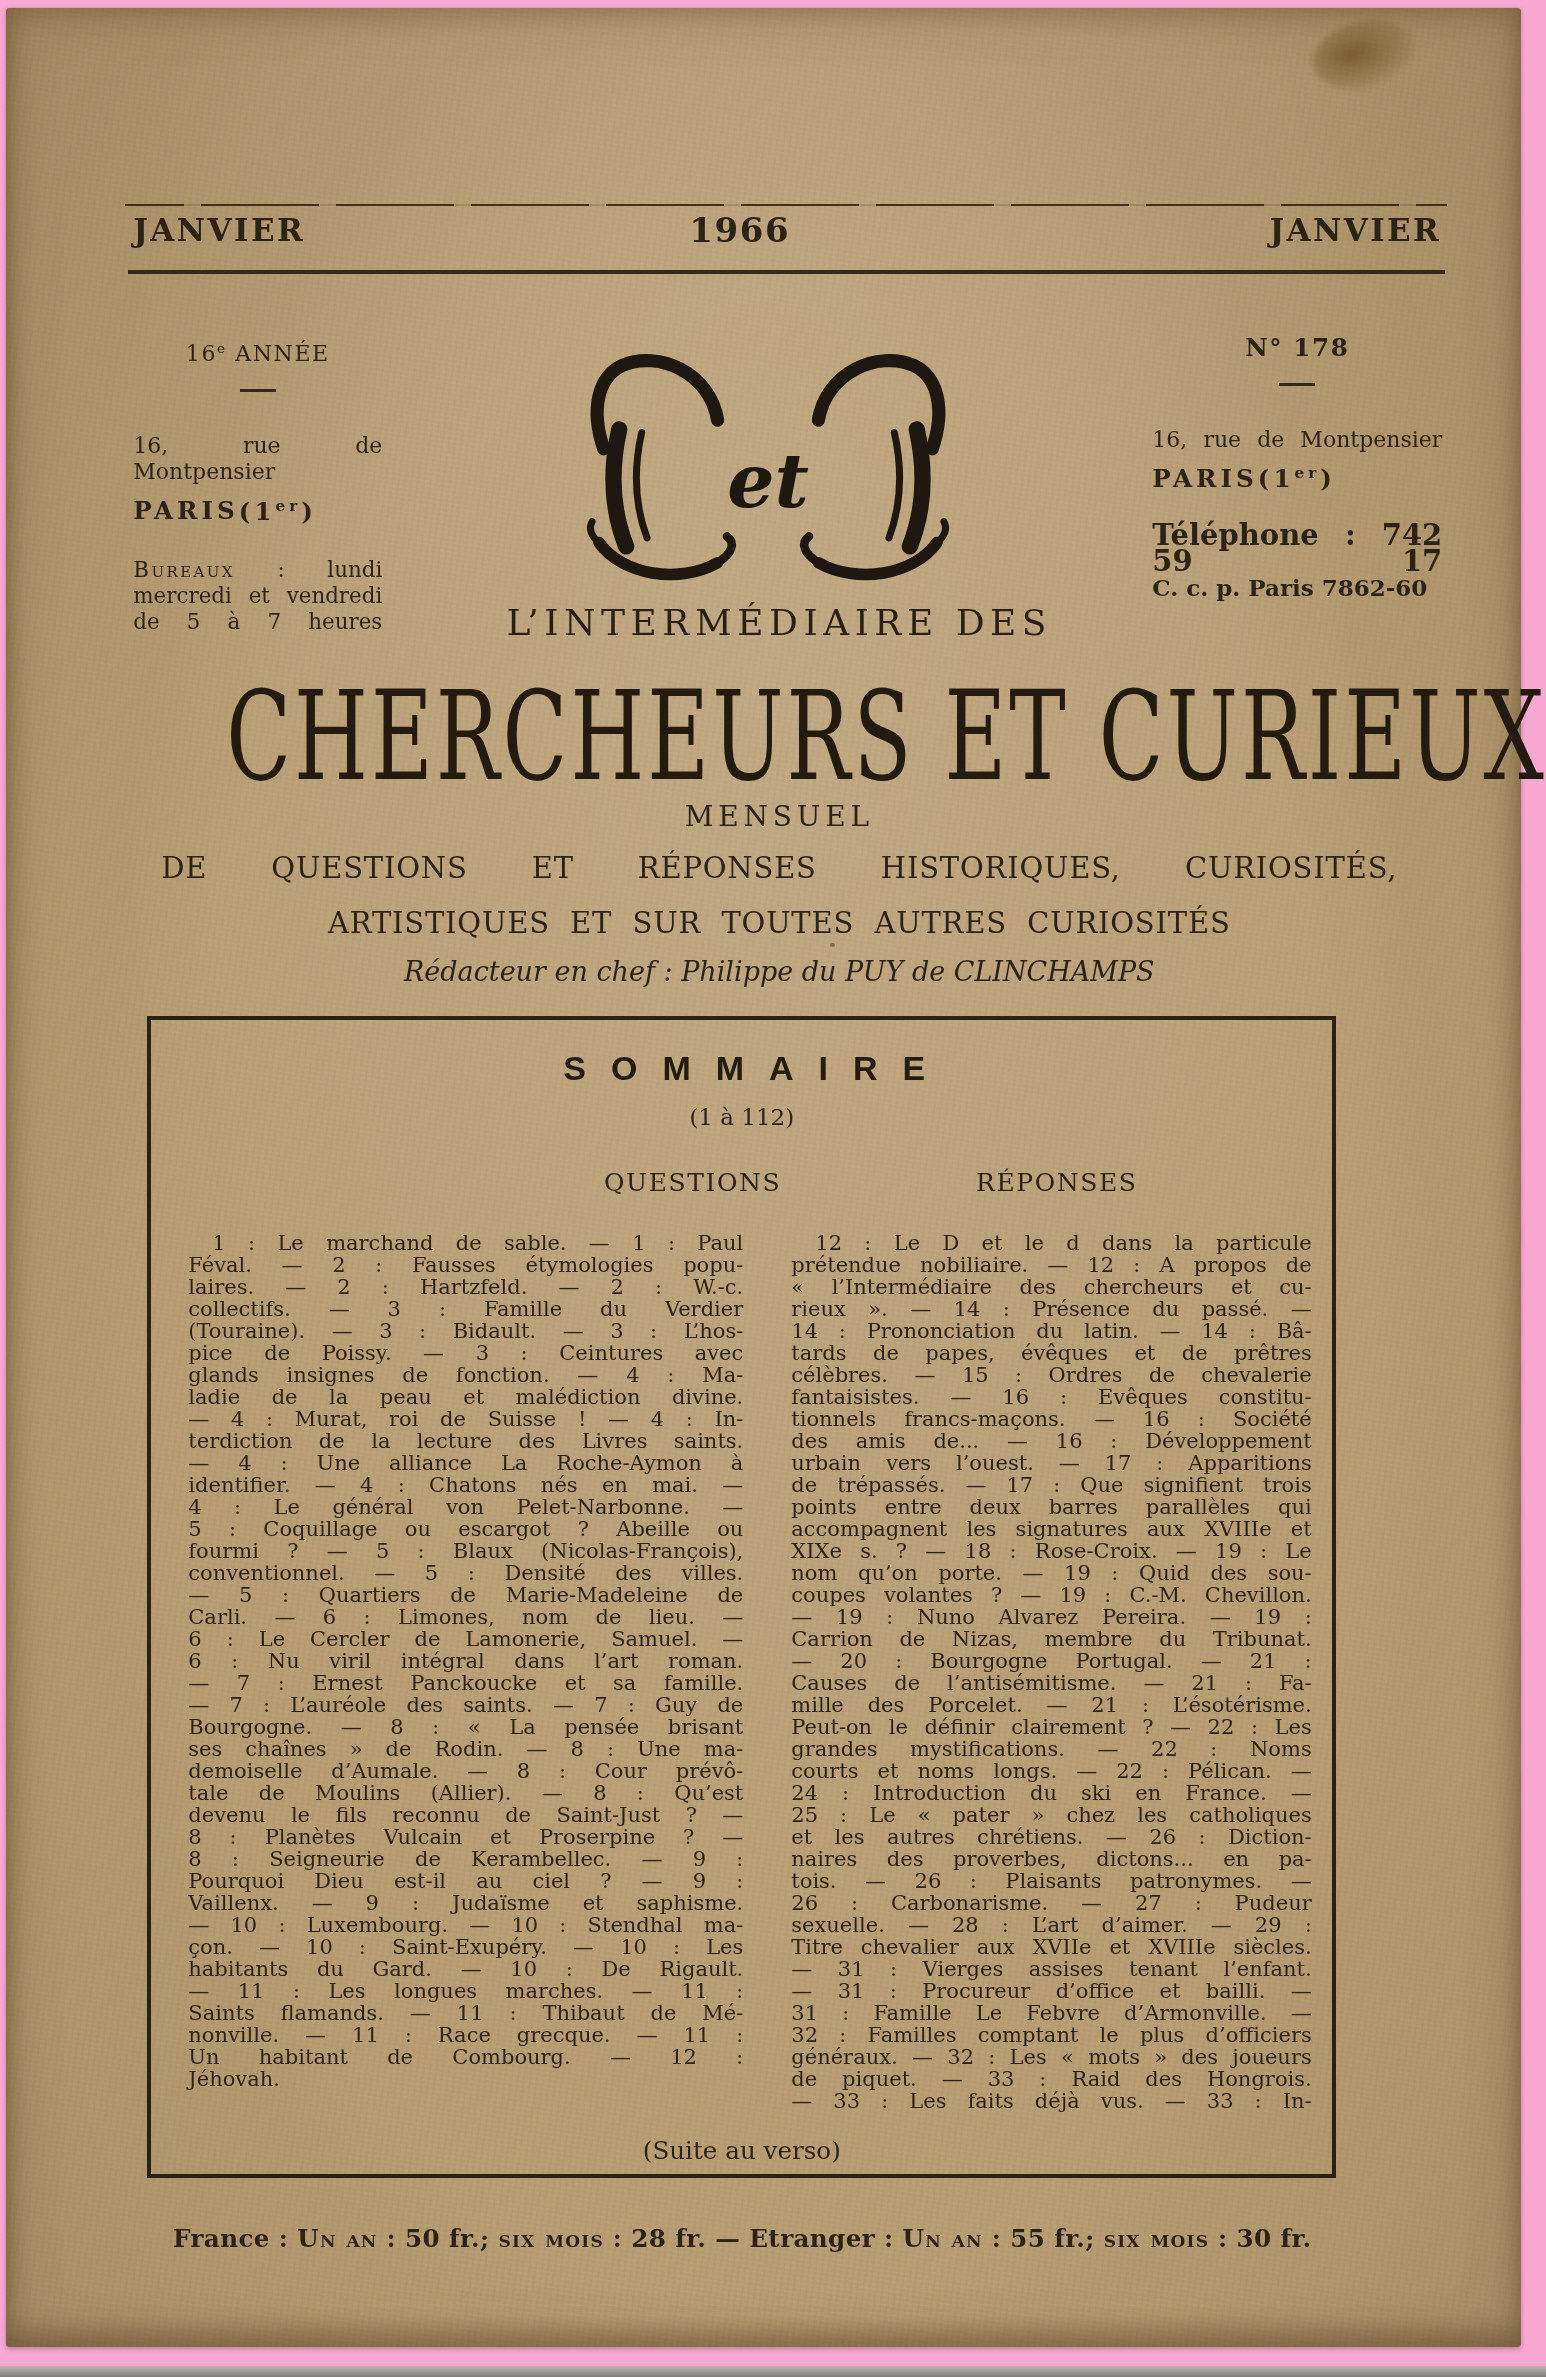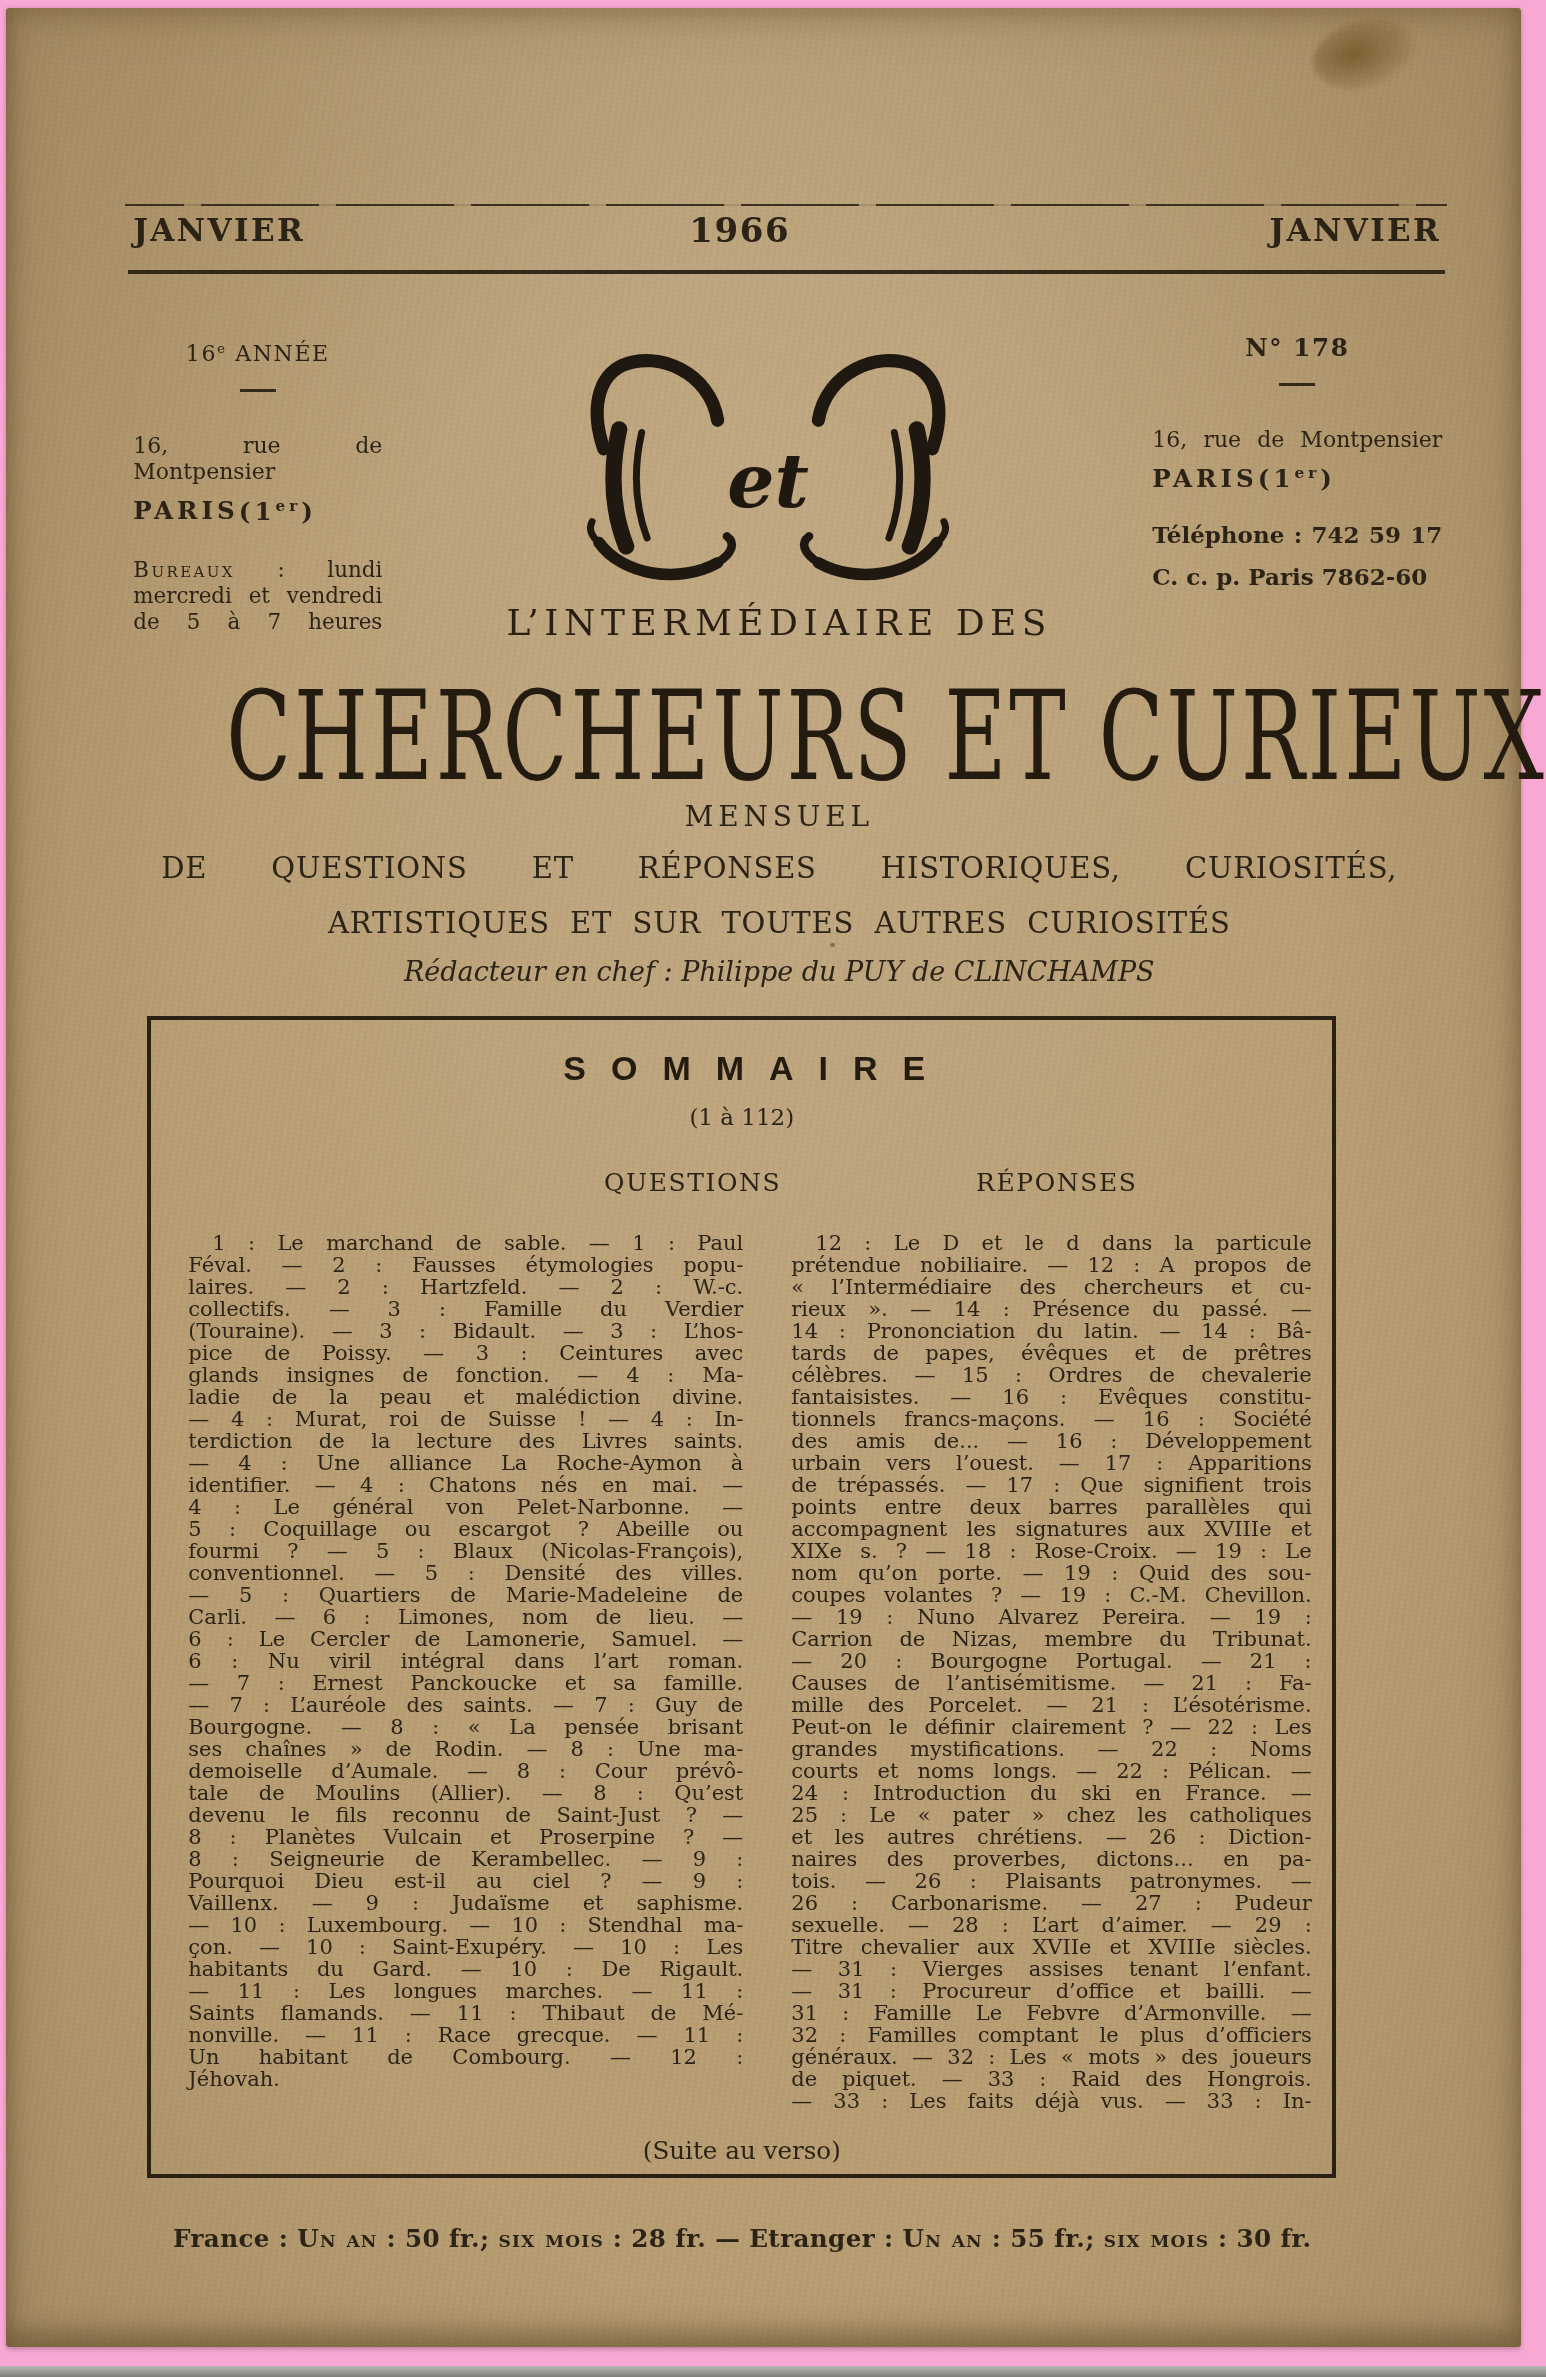--- a/index.html
+++ b/index.html
@@ -33,22 +33,22 @@
   .mast-left{left:127px;top:327px;width:249px;}
   .mast-right{left:1146px;top:327px;width:290px;}
   .annee,.issue{text-align:center;font-size:22px;letter-spacing:1.6px;}
   .issue{font-weight:700;font-size:24.6px;}
   sup{font-size:.62em;}
   .mdash-rule{width:36px;border-top:3.2px solid #33291b;margin:22px auto 0 auto;}
   .jline{text-align:justify;text-align-last:justify;}
   .addr{margin-top:41px;font-size:22px;}
   .city{margin-top:7.1px;font-size:24.6px;font-weight:700;letter-spacing:4px;}
   .office1{margin-top:32px;}
-  .phone{margin-top:30px;font-size:23px;font-weight:700;}
-  .ccp{margin-top:16px;font-size:23px;font-weight:700;}
+  .phone{margin-top:30px;font-size:29px;font-weight:700;}
+  .ccp{margin-top:1px;font-size:23px;font-weight:700;}
   .sc-word{font-variant:small-caps;letter-spacing:2.4px;}
 
   .logo{position:absolute;left:545px;top:330px;width:434px;height:265px;}
 
   
   .t-line1{position:absolute;left:0;top:594px;width:1546px;text-align:center;
            font-size:36px;letter-spacing:5.5px;font-weight:500;color:#281f12;}
   .t-line2{position:absolute;left:0;top:655px;width:1546px;text-align:center;white-space:nowrap;color:#241b10;}
   .t-line2 > span{display:inline-block;font-size:113px;letter-spacing:4px;transform:scale(.75,1.1);transform-origin:center top;}
   .t-line3{position:absolute;left:0;top:792px;width:1546px;text-align:center;font-size:28px;letter-spacing:4.8px;}

